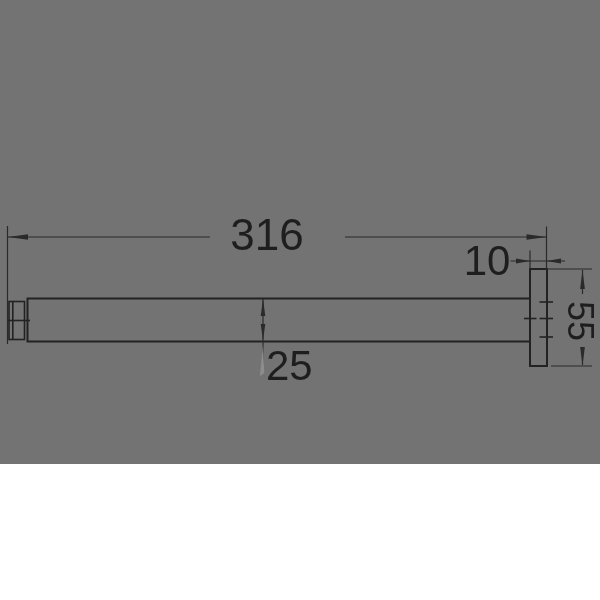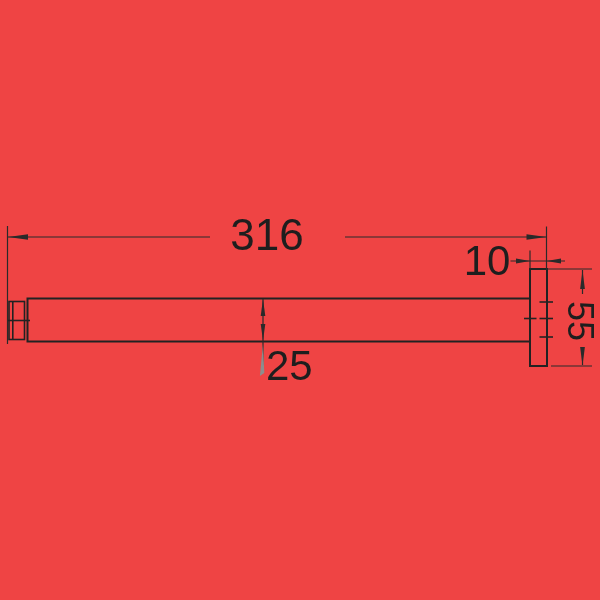--- a/index.html
+++ b/index.html
@@ -3,22 +3,22 @@
 <meta charset="utf-8">
 <style>
   html, body {
     margin: 0;
     padding: 0;
     background: #ffffff;
   }
   .canvas {
     position: relative;
     width: 600px;
-    height: 600px;
-    background: #ef4444;
+    height: 464px;
+    background: #737373;
     overflow: hidden;
   }
   svg text {
     font-family: "Liberation Sans", "DejaVu Sans", sans-serif;
     fill: #1e1e1e;
   }
   .part-line {
     stroke: #222222;
     stroke-width: 2;
     fill: none;

